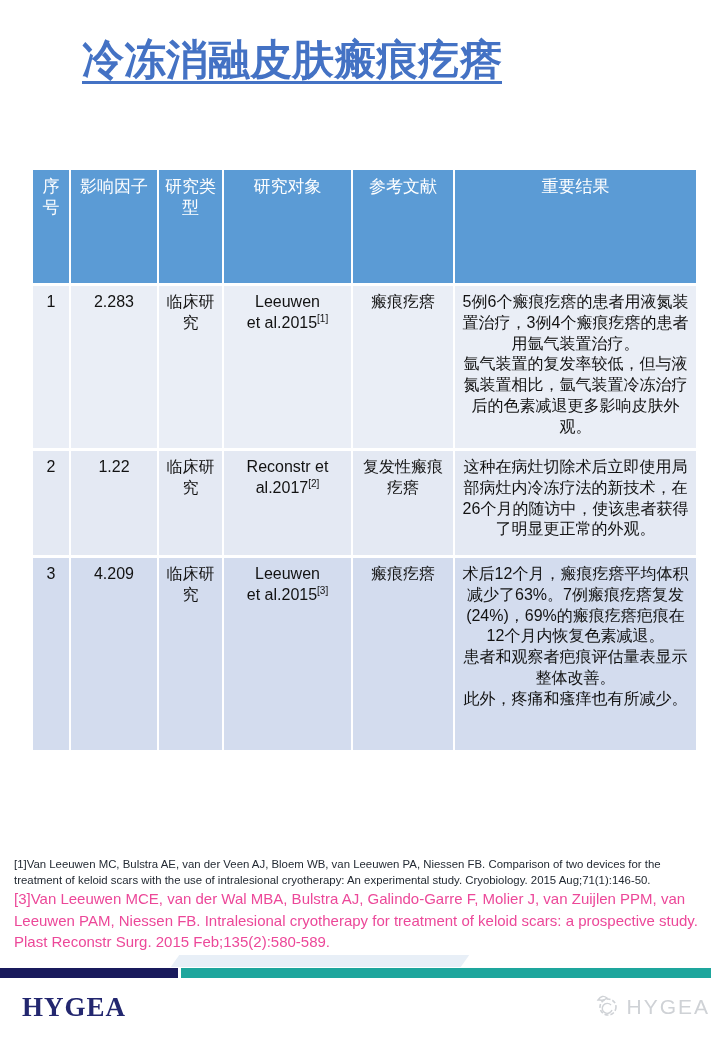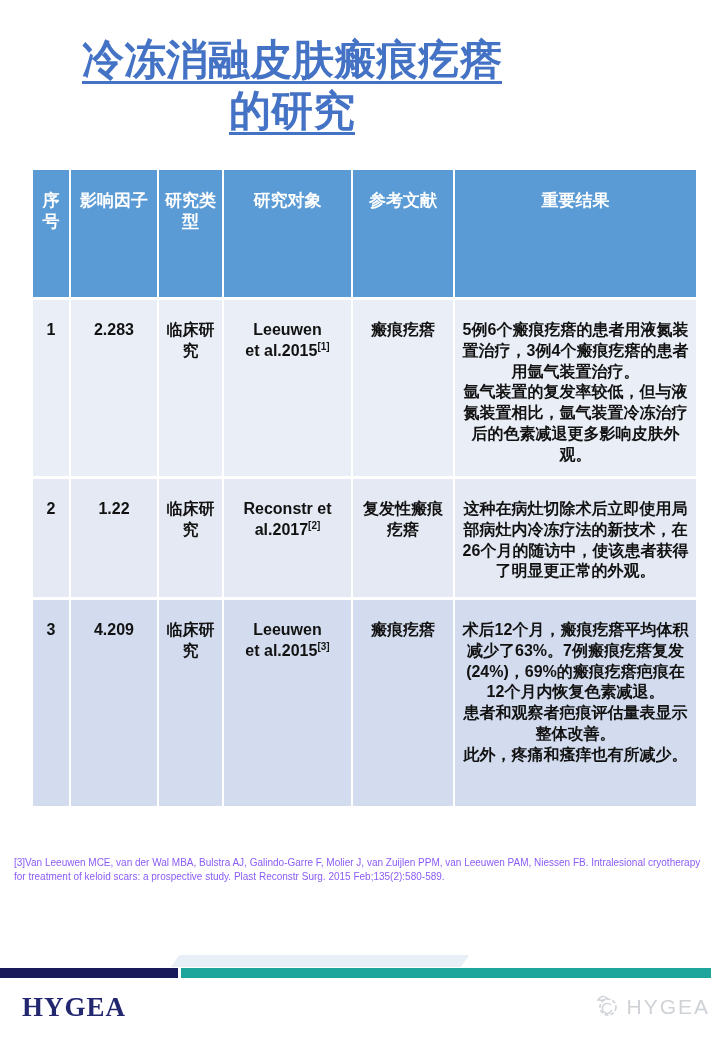--- a/index.html
+++ b/index.html
@@ -12,23 +12,23 @@
     position:absolute;top:34px;left:0;width:584px;text-align:center;
     color:#4472C4;font-weight:bold;font-size:42px;line-height:1.22;
     text-decoration:underline;text-decoration-thickness:3px;text-underline-offset:7px;
   }
   
   table.study{
     position:absolute;left:33px;top:170px;width:663px;
     border-collapse:separate;border-spacing:0;table-layout:fixed;
   }
   table.study td{
-    vertical-align:top;padding:20px 4px 4px 4px;
+    vertical-align:top;padding:6px 4px 4px 4px;
     border-right:2px solid #ffffff;
-    font-weight:bold;color:#121212;
+    font-weight:normal;color:#121212;
     word-break:break-word;
   }
   table.study td:last-child{border-right:none;}
   tr.hdr td{
     background:#5B9BD5;color:#ffffff;font-size:17px;text-align:center;
     height:103px;line-height:1.25;
   }
   tr.r td{border-top:3px solid #ffffff;font-size:16px;text-align:center;line-height:1.3;}
   tr.r1 td{background:#EAEEF6;height:152px;}
   tr.r2 td{background:#E4E9F3;height:94px;}
@@ -37,21 +37,21 @@
     text-align:left;font-size:15.5px;line-height:1.42;padding:6px 6px 4px 7px;
     white-space:pre-line;
   }
   td.ref{font-size:15px;margin-left:24px;}
   td.num{font-size:15px;}
   sup.fnref{font-size:10px;line-height:0;}
   
   .footnotes{position:absolute;left:14px;top:856px;width:694px;}
   .fn{line-height:1.42;}
   .fn-small{font-size:11.4px;color:#232a33;}
-  .fn-large{font-size:10px;color:#8b5cf6;}
+  .fn-large{font-size:15px;color:#ec4899;}
   
   .deco-shape{
     position:absolute;left:175px;top:955px;width:290px;height:12px;
     background:rgba(173,198,228,0.28);transform:skewX(-35deg);
   }
   .bar-navy{position:absolute;left:0;top:968px;width:178px;height:10px;background:#191A5C;}
   .bar-teal{position:absolute;left:181px;top:968px;width:530px;height:10px;background:#1EA69D;}
   .logo{
     position:absolute;left:22px;top:992px;
     font-family:"Liberation Serif","DejaVu Serif",serif;
@@ -63,21 +63,20 @@
   }
   .watermark .wm-text{
     font-size:21px;letter-spacing:2px;color:#cfd2d6;font-weight:500;
   }
 </style>
 </head>
 <body>
 
 <div class="title">
   <div>冷冻消融皮肤瘢痕疙瘩</div>
-  <div>的研究</div>
 </div>
 
 <table class="study">
   <colgroup>
     <col style="width:38px">
       <col style="width:88px">
       <col style="width:65px">
     <col style="width:129px">
       <col style="width:102px">
       <col style="width:241px">
@@ -118,20 +117,21 @@
     <td class="ref"><span>Leeuwen</span><br><span>et al.2015</span><sup class="fnref">[3]</sup></td>
     <td>瘢痕疙瘩</td>
     <td class="result">术后12个月，瘢痕疙瘩平均体积减少了63%。7例瘢痕疙瘩复发(24%)，69%的瘢痕疙瘩疤痕在12个月内恢复色素减退。
 患者和观察者疤痕评估量表显示整体改善。
 此外，疼痛和瘙痒也有所减少。</td>
   </tr>
 </tbody>
   </table>
 
 <div class="footnotes">
+  <div class="fn fn-small">[1]Van Leeuwen MC, Bulstra AE, van der Veen AJ, Bloem WB, van Leeuwen PA, Niessen FB. Comparison of two devices for the treatment of keloid scars with the use of intralesional cryotherapy: An experimental study. Cryobiology. 2015 Aug;71(1):146-50.</div>
   <div class="fn fn-large">[3]Van Leeuwen MCE, van der Wal MBA, Bulstra AJ, Galindo-Garre F, Molier J, van Zuijlen PPM, van Leeuwen PAM, Niessen FB. Intralesional cryotherapy for treatment of keloid scars: a prospective study. Plast Reconstr Surg. 2015 Feb;135(2):580-589.</div>
 </div>
 
 <div class="deco-shape"></div>
 <div class="bar-navy"></div>
 <div class="bar-teal"></div>
 
 <div class="logo">HYGEA</div>
 
 <div class="watermark">

